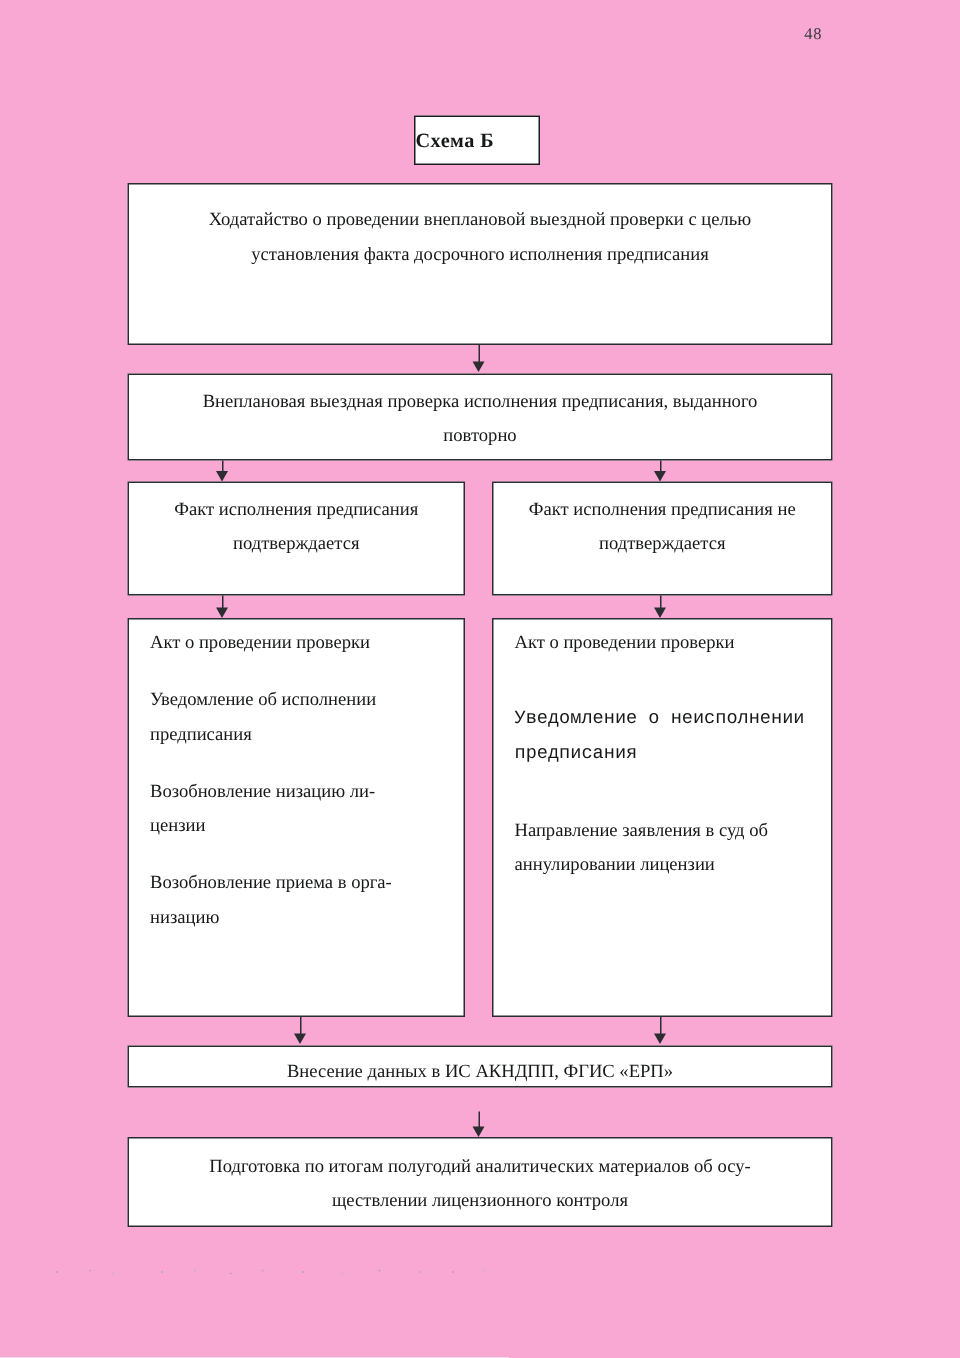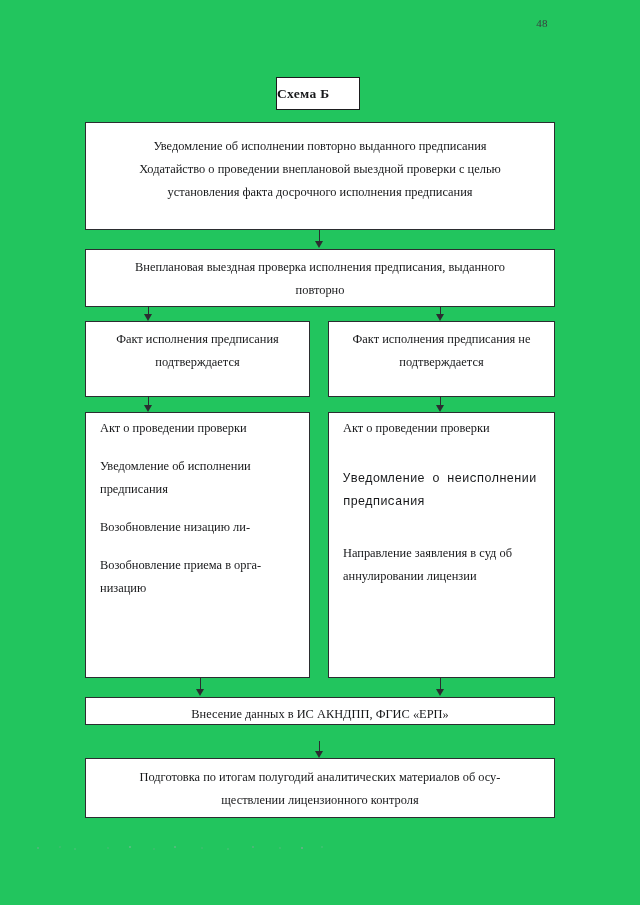--- a/index.html
+++ b/index.html
@@ -13,21 +13,21 @@
     position: relative;
     font-family: "Liberation Serif", "DejaVu Serif", serif;
     color: #17181a;
     overflow: hidden;
   }
 
   
   .page {
     position: absolute;
     inset: 0;
-    background: #22c55e;
+    background: #f9a8d4;
   }
 
   .page-number {
     position: absolute;
     top: 17px;
     right: 92px;
     font-size: 11px;
     color: #3a3c3f;
     letter-spacing: 0.4px;
   }
@@ -127,21 +127,20 @@
 
 <div class="page">
 
   <div class="page-number">48</div>
 
   <div class="title-box">
     <span>Схема Б</span>
   </div>
 
   <div class="box box-centered" style="left:85px; top:122px; width:470px; height:108px; padding-top:12px;">
-    <div class="line">Уведомление об исполнении повторно выданного предписания</div>
     <div class="line">Ходатайство о проведении внеплановой выездной проверки с целью</div>
     <div class="line">установления факта досрочного исполнения предписания</div>
   </div>
 
   <div class="conn" style="left:319px; top:230px; height:13px;"></div>
   <div class="arrow-head" style="left:315px; top:241px;"></div>
 
   <div class="box box-centered" style="left:85px; top:249px; width:470px; height:58px; padding-top:6px;">
     <div class="line">Внеплановая выездная проверка исполнения предписания, выданного</div>
     <div class="line">повторно</div>
@@ -170,20 +169,21 @@
   <div class="arrow-head" style="left:436px; top:405px;"></div>
 
   <div class="box box-list" style="left:85px; top:412px; width:225px; height:266px;">
     <div class="list-item">Акт о проведении проверки</div>
     <div class="list-item">
       <div>Уведомление об исполнении</div>
       <div>предписания</div>
     </div>
     <div class="list-item">
       <div>Возобновление низацию ли-</div>
+      <div>цензии</div>
     </div>
     <div class="list-item">
       <div>Возобновление приема в орга-</div>
       <div>низацию</div>
     </div>
   </div>
 
   <div class="box box-list" style="left:328px; top:412px; width:227px; height:266px;">
     <div class="list-item" style="margin-bottom:28px;">Акт о проведении проверки</div>
     <div class="list-item" style="margin-bottom:28px;font-family:Liberation Mono, monospace;">

